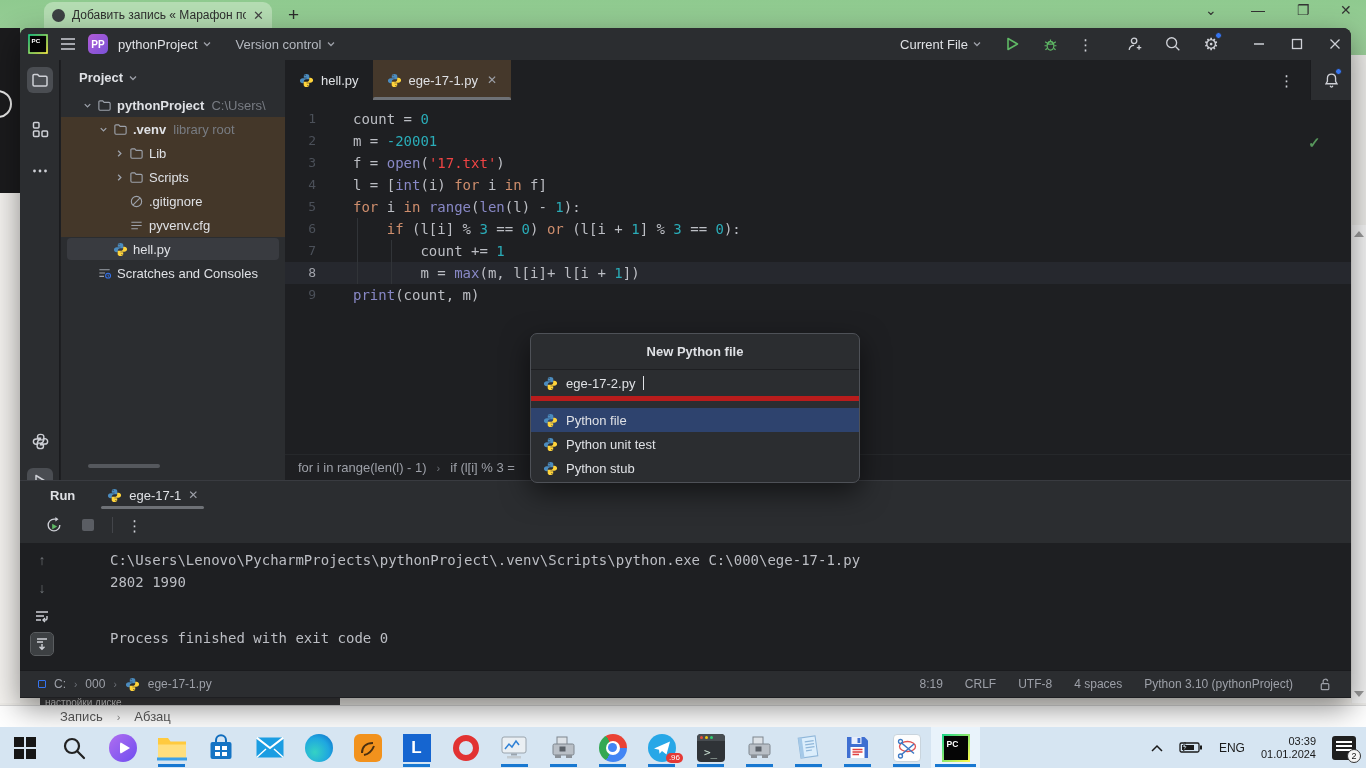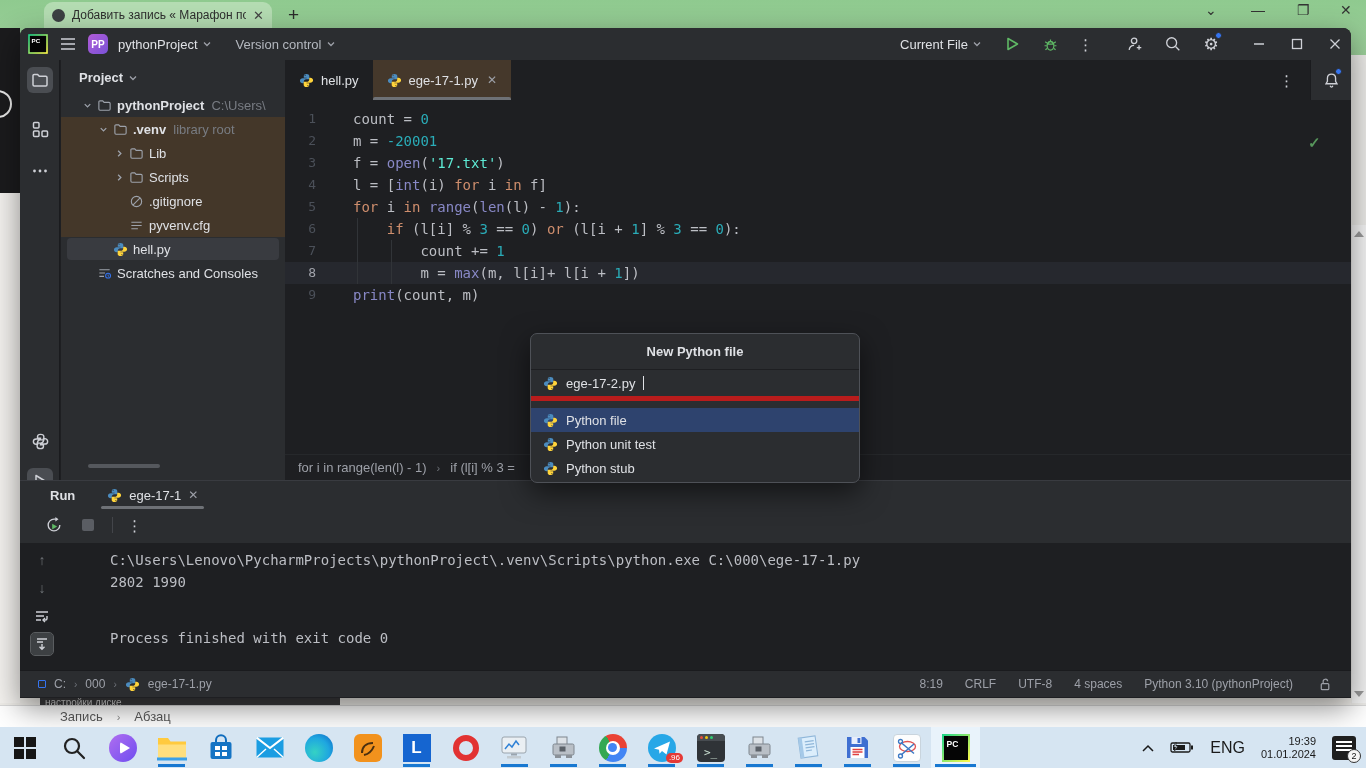--- a/index.html
+++ b/index.html
@@ -64,21 +64,21 @@
   .ed-tab .cl { color:#9da0a8; font-size:12px; margin-left:2px; }
   #tabbar-right { margin-left:auto; display:flex; align-items:center; }
   #bell-corner { width:41px; height:40px; background:#2b2d30; display:flex; align-items:center; justify-content:center; border-left:1px solid #1a1b1e; }
 
   #editor { left:265px; top:72px; width:1066px; height:354px; background:#1e1f22; overflow:hidden; }
   .code-row { position:relative; height:22px; display:flex; font-family:"DejaVu Sans Mono",monospace; font-size:14px; line-height:22px; white-space:pre; }
   .code-row.current { background:#26282e; }
   .code-row .gut { width:31px; flex:none; text-align:right; color:#4b5059; font-size:13px; }
   .code-row.current .gut { color:#a1a3ab; }
   .code-row .code { padding-left:37px; }
-  .tk-txt { color:#bcbec4; } .tk-kw { color:#cf8e6d; } .tk-num { color:#2aacb8; } .tk-str { color:#5eead4; } .tk-fn { color:#8888c6; }
+  .tk-txt { color:#bcbec4; } .tk-kw { color:#cf8e6d; } .tk-num { color:#2aacb8; } .tk-str { color:#ef4444; } .tk-fn { color:#8888c6; }
   .iguide { position:absolute; width:1px; background:#313438; }
   #ed-check { left:1288px; top:106px; color:#57965c; font-size:15px; font-weight:bold; }
 
   #ed-crumbs { left:265px; top:426px; width:1066px; height:26px; background:#1e1f22; border-top:1px solid #26282b; display:flex; align-items:center; gap:10px; padding-left:13px; font-size:13px; color:#9da0a8; }
   #ed-crumbs .sep { color:#6f737a; font-size:11px; }
 
   
   #dialog { left:510px; top:305px; width:330px; height:150px; background:#2b2d30; border:1px solid #4e5157; border-radius:7px; box-shadow:0 10px 28px rgba(0,0,0,.55); z-index:40; overflow:hidden; }
   #dialog-title { height:36px; display:flex; align-items:center; justify-content:center; font-size:13px; font-weight:bold; color:#dfe1e5; border-bottom:1px solid #1e1f22; }
   #dialog-input { height:31px; display:flex; align-items:center; gap:8px; padding-left:12px; border-bottom:5px solid #b91c1c; font-size:13px; color:#dfe1e5; }
@@ -126,21 +126,21 @@
   .ic-orange { width:28px; height:28px; border-radius:6px; background:#f2921d; display:flex; align-items:center; justify-content:center; }
   .ic-term { width:28px; height:28px; border-radius:4px; background:#2f3337; position:relative; display:flex; align-items:flex-end; justify-content:center; padding-bottom:3px; }
   .ic-term .bar { position:absolute; top:0; left:0; right:0; height:7px; background:#474c51; border-radius:4px 4px 0 0; display:flex; gap:2px; padding:2px 0 0 3px; }
   .ic-term .d { width:3px; height:3px; border-radius:50%; }
   .ic-term .tx { color:#cde3d4; font-size:11px; font-family:"DejaVu Sans Mono",monospace; }
   .ic-snip { width:28px; height:28px; background:#fdfdfd; border:1px solid #c9d4dd; border-radius:4px; display:flex; align-items:center; justify-content:center; }
   .ic-tg { background:#27a7e7; display:flex; align-items:center; justify-content:center; }
 
   #tray { margin-left:auto; display:flex; align-items:center; gap:16px; padding-right:10px; color:#1a1a1a; }
   #tray-time { text-align:right; font-size:11px; line-height:13px; }
-  #tray-lang { font-size:16px; }
+  #tray-lang { font-size:12px; }
   #tray-notif { position:relative; width:24px; height:24px; background:#1f1f1f; border-radius:3px; display:flex; flex-direction:column; gap:2px; padding:5px 4px; }
   #tray-notif i { display:block; height:2px; background:#fff; }
   #tray-notif .n2 { position:absolute; right:-5px; bottom:-3px; width:14px; height:14px; border-radius:50%; background:#f5f5f5; border:1px solid #333; color:#111; font-size:9px; font-style:normal; display:flex; align-items:center; justify-content:center; }
 </style>
 </head>
 <body>
 
 <div id="browser-bar" class="abs">
   <div id="browser-tab" class="abs">
     <span class="fav"></span>
@@ -776,21 +776,21 @@
         <path d="M1 7l5-5 5 5" fill="none" stroke="#1a1a1a" stroke-width="1.5"></path>
       </svg>
     <svg width="24" height="13">
         <rect x="1" y="2" width="19" height="9" rx="1.5" fill="none" stroke="#1a1a1a" stroke-width="1.3"></rect>
         <rect x="21" y="4.5" width="2" height="4" fill="#1a1a1a"></rect>
         <rect x="3" y="4" width="12" height="5" fill="#1a1a1a"></rect>
         <path d="M6 1l-2.5 5h2l-1 4 3.5-5h-2z" fill="#d6e5f2" stroke="#1a1a1a" stroke-width=".7"></path>
       </svg>
     <span id="tray-lang">ENG</span>
     <div id="tray-time">
-      <div>19:39</div>
+      <div>03:39</div>
       <div>01.01.2024</div>
     </div>
     <div id="tray-notif">
       <i></i>
         <i></i>
         <i></i>
       <span class="n2">2</span>
     </div>
   </div>
 </div>

